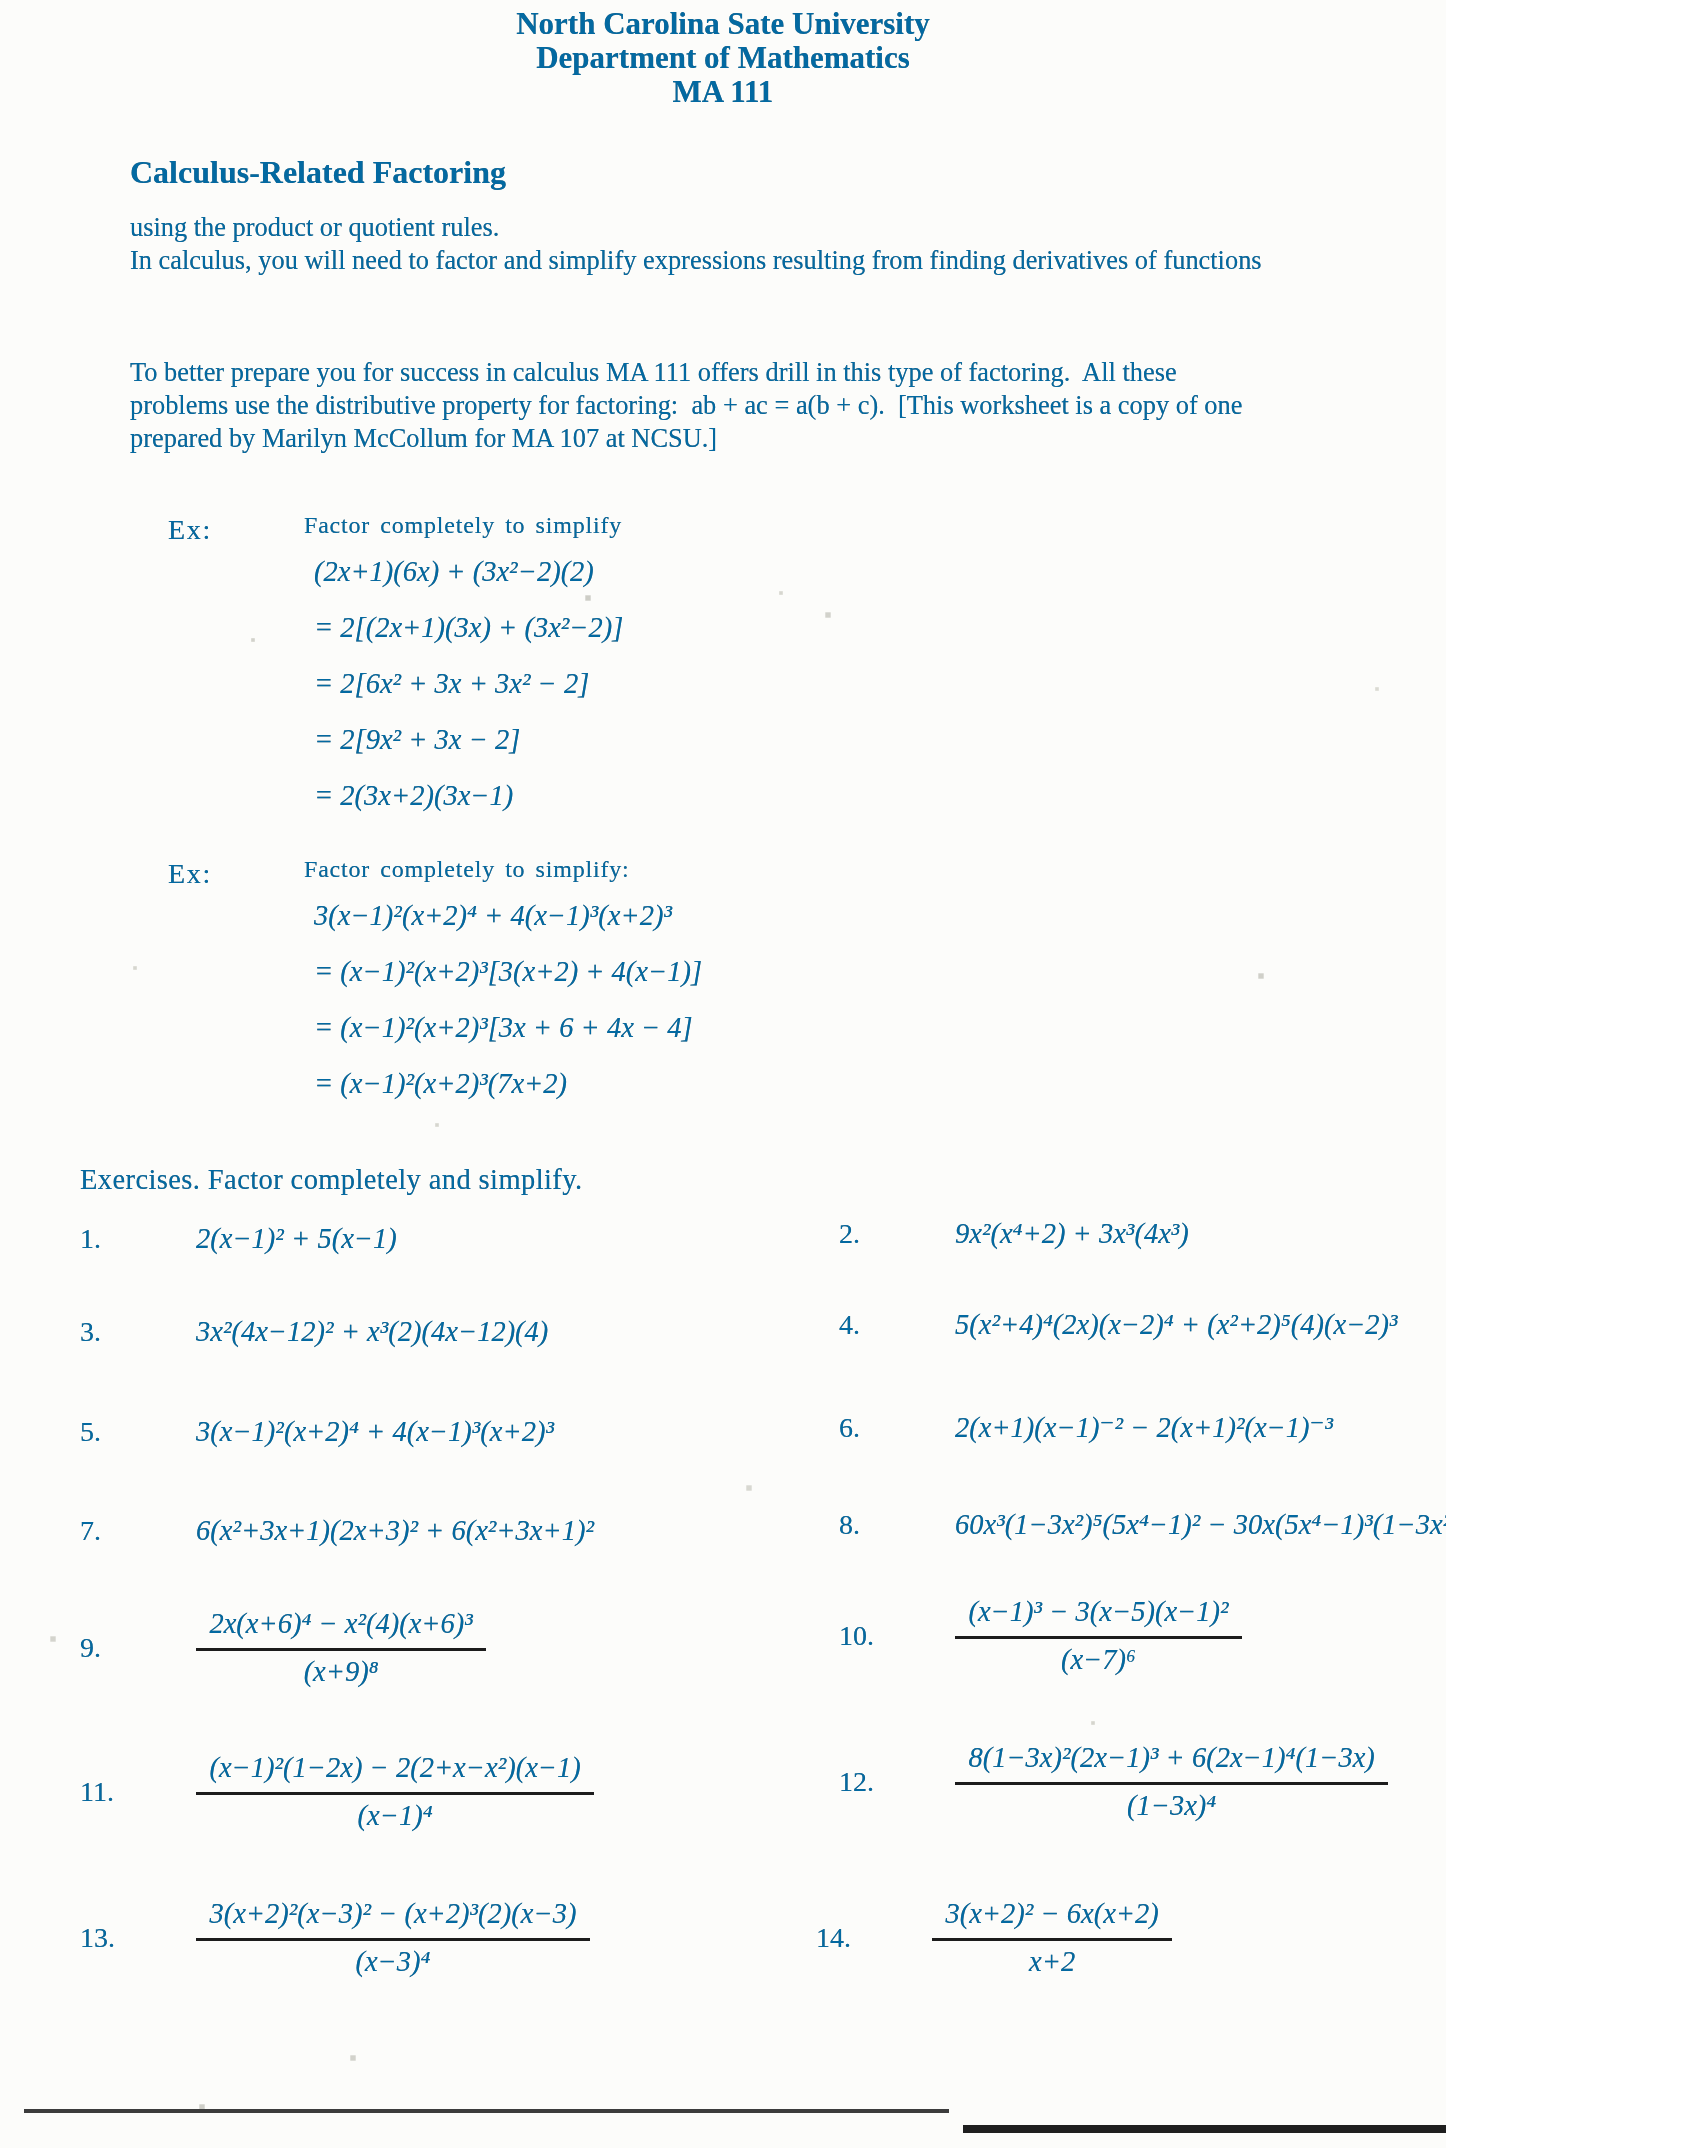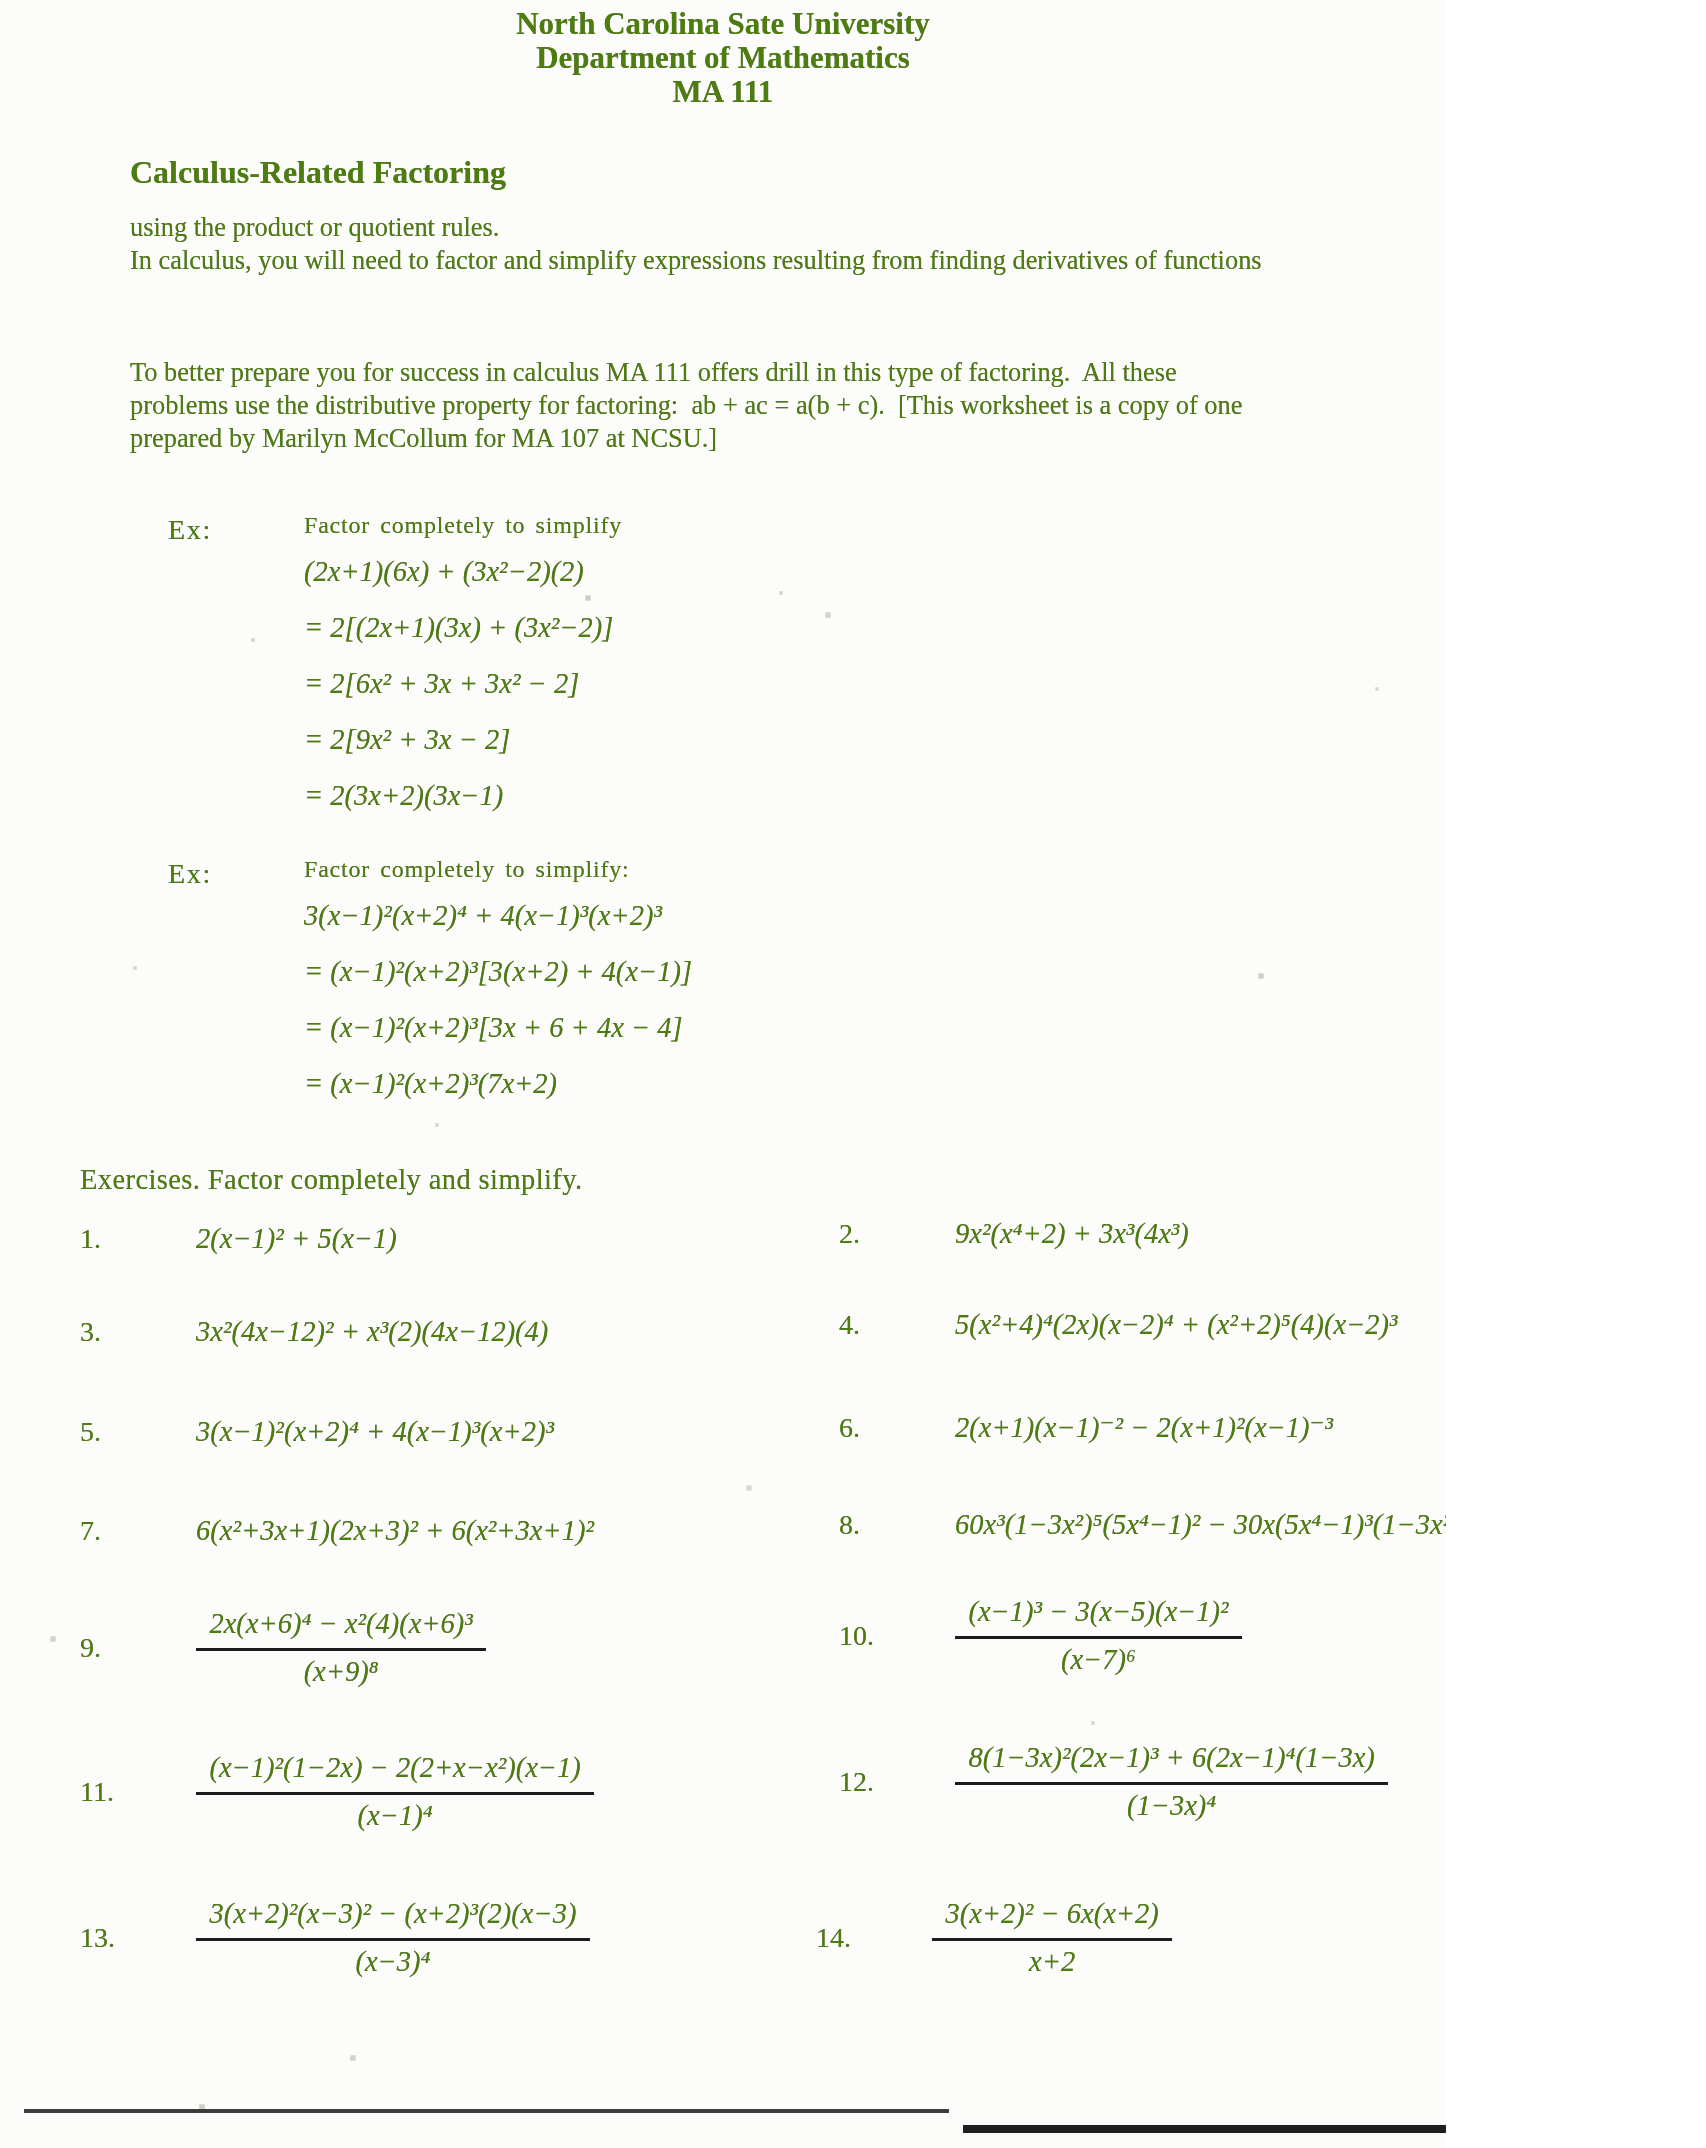--- a/index.html
+++ b/index.html
@@ -1,38 +1,38 @@
 <!DOCTYPE html>
 <html style="font-size:13.4px"><head>
 <meta charset="utf-8">
 <style>
   * { margin:0; padding:0; box-sizing:border-box; }
   html,body { width:1707px; height:2148px; }
   body { background:#ffffff; }
   .page {
     position:relative; width:1446px; height:2148px;
-    background:#fcfcfa; color:#4d7c0f; overflow:hidden;
+    background:#fcfcfa; color:#0369a1; overflow:hidden;
     font-family:"Liberation Serif","DejaVu Serif",serif;
     text-shadow:0 0 0.5px rgba(20,20,20,0.5);
   }
   .header {
     position:absolute; top:6.7px; left:0; width:100%;
     text-align:center; font-weight:bold; font-size:31px; line-height:34px;
   }
   .section-title {
     position:absolute; left:130px; top:154px;
     font-weight:bold; font-size:32px;
   }
   .para { position:absolute; left:130px; font-size:26.4px; line-height:33px; }
   .para div { white-space:pre; }
   .ex-label { position:absolute; font-size:28px; letter-spacing:1.7px; }
   .ex-prompt { position:absolute; font-size:24px; letter-spacing:0.8px; word-spacing:3.4px; }
   .math { font-style:italic; font-size:28.5px; white-space:pre; }
   .example-math { position:absolute; }
-  .example-math .math { line-height:56px; }
+  .example-math .math { line-height:56px;margin-left:10px; }
   .exercises-heading { position:absolute; left:80px; top:1164px; font-size:28.5px; letter-spacing:0.4px; }
   .exercise { position:absolute; display:flex; align-items:center; }
   .ex-num { font-size:28px; width:116px; flex:none; font-style:normal; }
   .frac { display:inline-block; text-align:center; }
   .frac-top { padding:0 13.4px 7.6px 13.4px; border-bottom:3.4px solid #1c1c1c; }
   .frac-bot { padding-top:5.9px; }
   .artifact { position:absolute; background:#2e2e2e; }
   .artifact.left-line  { left:23.5px;  top:2109px; width:925px; height:4.2px; background:#3c3c3c; }
   .artifact.right-line { left:963px; top:2125px; width:743px; height:7.6px; background:#1f1f1f; }
   .speckles {

